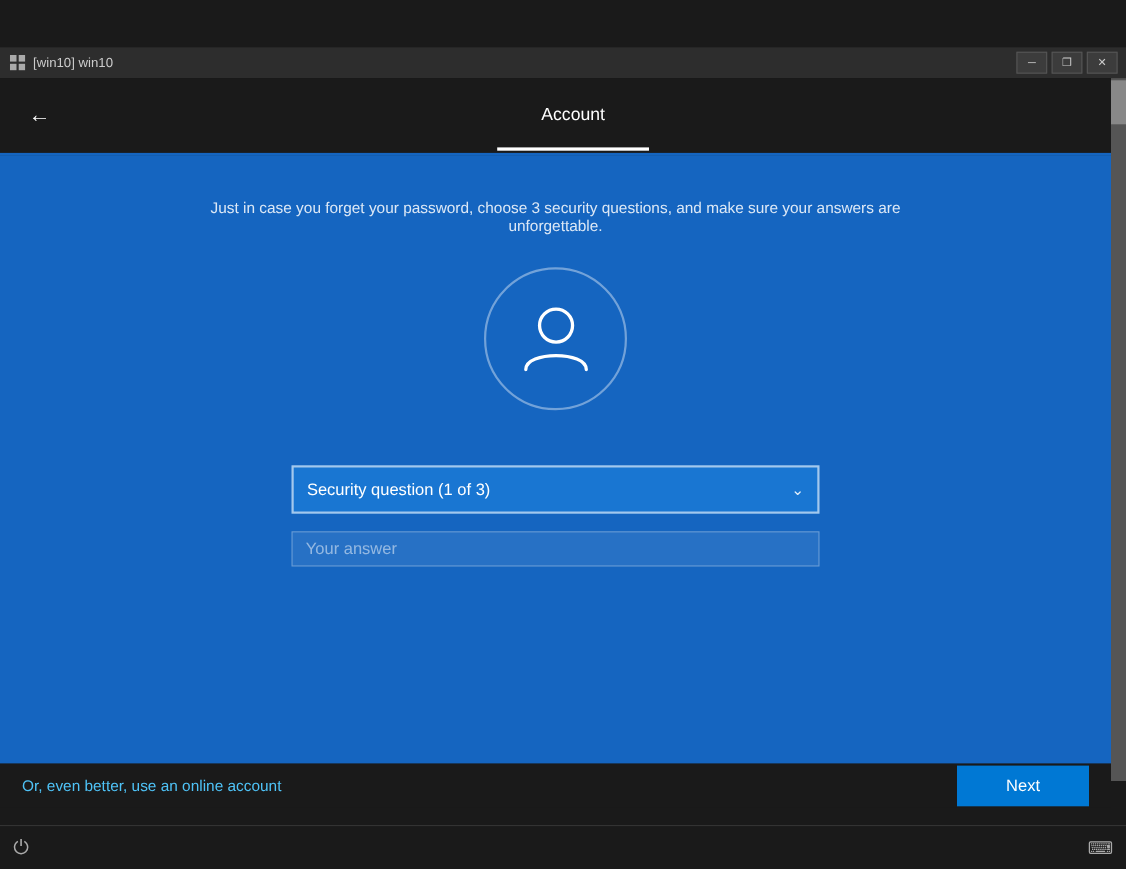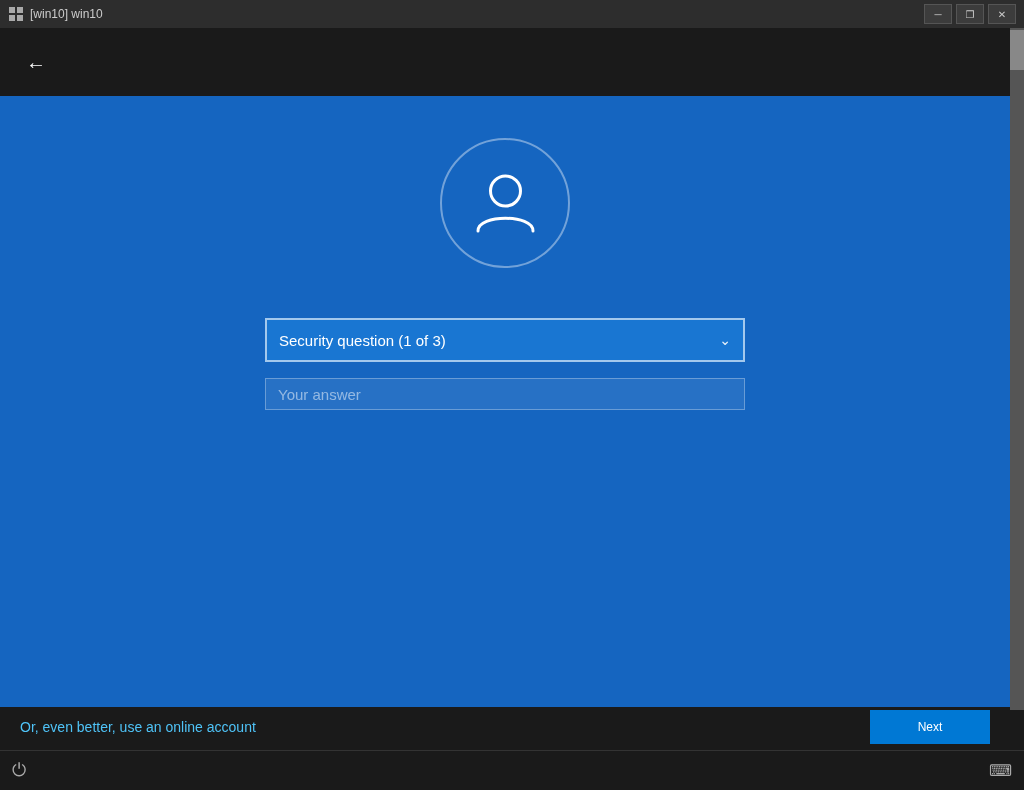--- a/index.html
+++ b/index.html
@@ -16,20 +16,21 @@
 
     
     .title-bar {
       height: 28px;
       background: #2d2d2d;
       display: flex;
       align-items: center;
       justify-content: space-between;
       padding: 0 8px;
       flex-shrink: 0;
+      margin-top: 43px;
     }
 
     .title-bar-left {
       display: flex;
       align-items: center;
       gap: 6px;
     }
 
     .title-bar-icon {
       width: 16px;
@@ -216,21 +217,21 @@
       outline: none;
     }
 
     .answer-input::placeholder {
       color: rgba(255,255,255,0.5);
     }
 
     
     .bottom-bar {
       position: absolute;
-      bottom: 3px;
+      bottom: 16px;
       left: 0;
       right: 14px;
       height: 40px;
       background: #1a1a1a;
       display: flex;
       align-items: center;
       justify-content: space-between;
       padding: 0 20px;
     }
 
@@ -239,21 +240,21 @@
       font-size: 14px;
       cursor: pointer;
       text-decoration: none;
     }
 
     .next-button {
       background: #0078d4;
       color: white;
       border: none;
       padding: 10px 40px;
-      font-size: 12px;
+      font-size: 15px;
       cursor: pointer;
       min-width: 120px;
     }
 
     
     .taskbar {
       height: 40px;
       background: #1a1a1a;
       display: flex;
       align-items: center;
@@ -307,23 +308,27 @@
 </div>
 
 <div class="window-body">
 
   <div class="scrollbar">
     <div class="scrollbar-thumb"></div>
   </div>
 
   <div class="header">
     <div class="back-button">←</div>
+    <div class="header-tab-area">
+      <div class="header-tab">Account</div>
+    </div>
   </div>
 
   <div class="main-content">
+    <p class="page-subtitle">Just in case you forget your password, choose 3 security questions, and make sure your answers are unforgettable.</p>
 
     <div class="user-icon-container">
       <svg class="user-icon-svg" viewBox="0 0 75 75" fill="none" xmlns="http://www.w3.org/2000/svg">
         <circle cx="37.5" cy="25" r="15" stroke="white" stroke-width="3" fill="none"></circle>
         <path d="M10 65 C10 48 65 48 65 65" stroke="white" stroke-width="3" fill="none" stroke-linecap="round"></path>
       </svg>
     </div>
 
     <div class="form-area">
 

